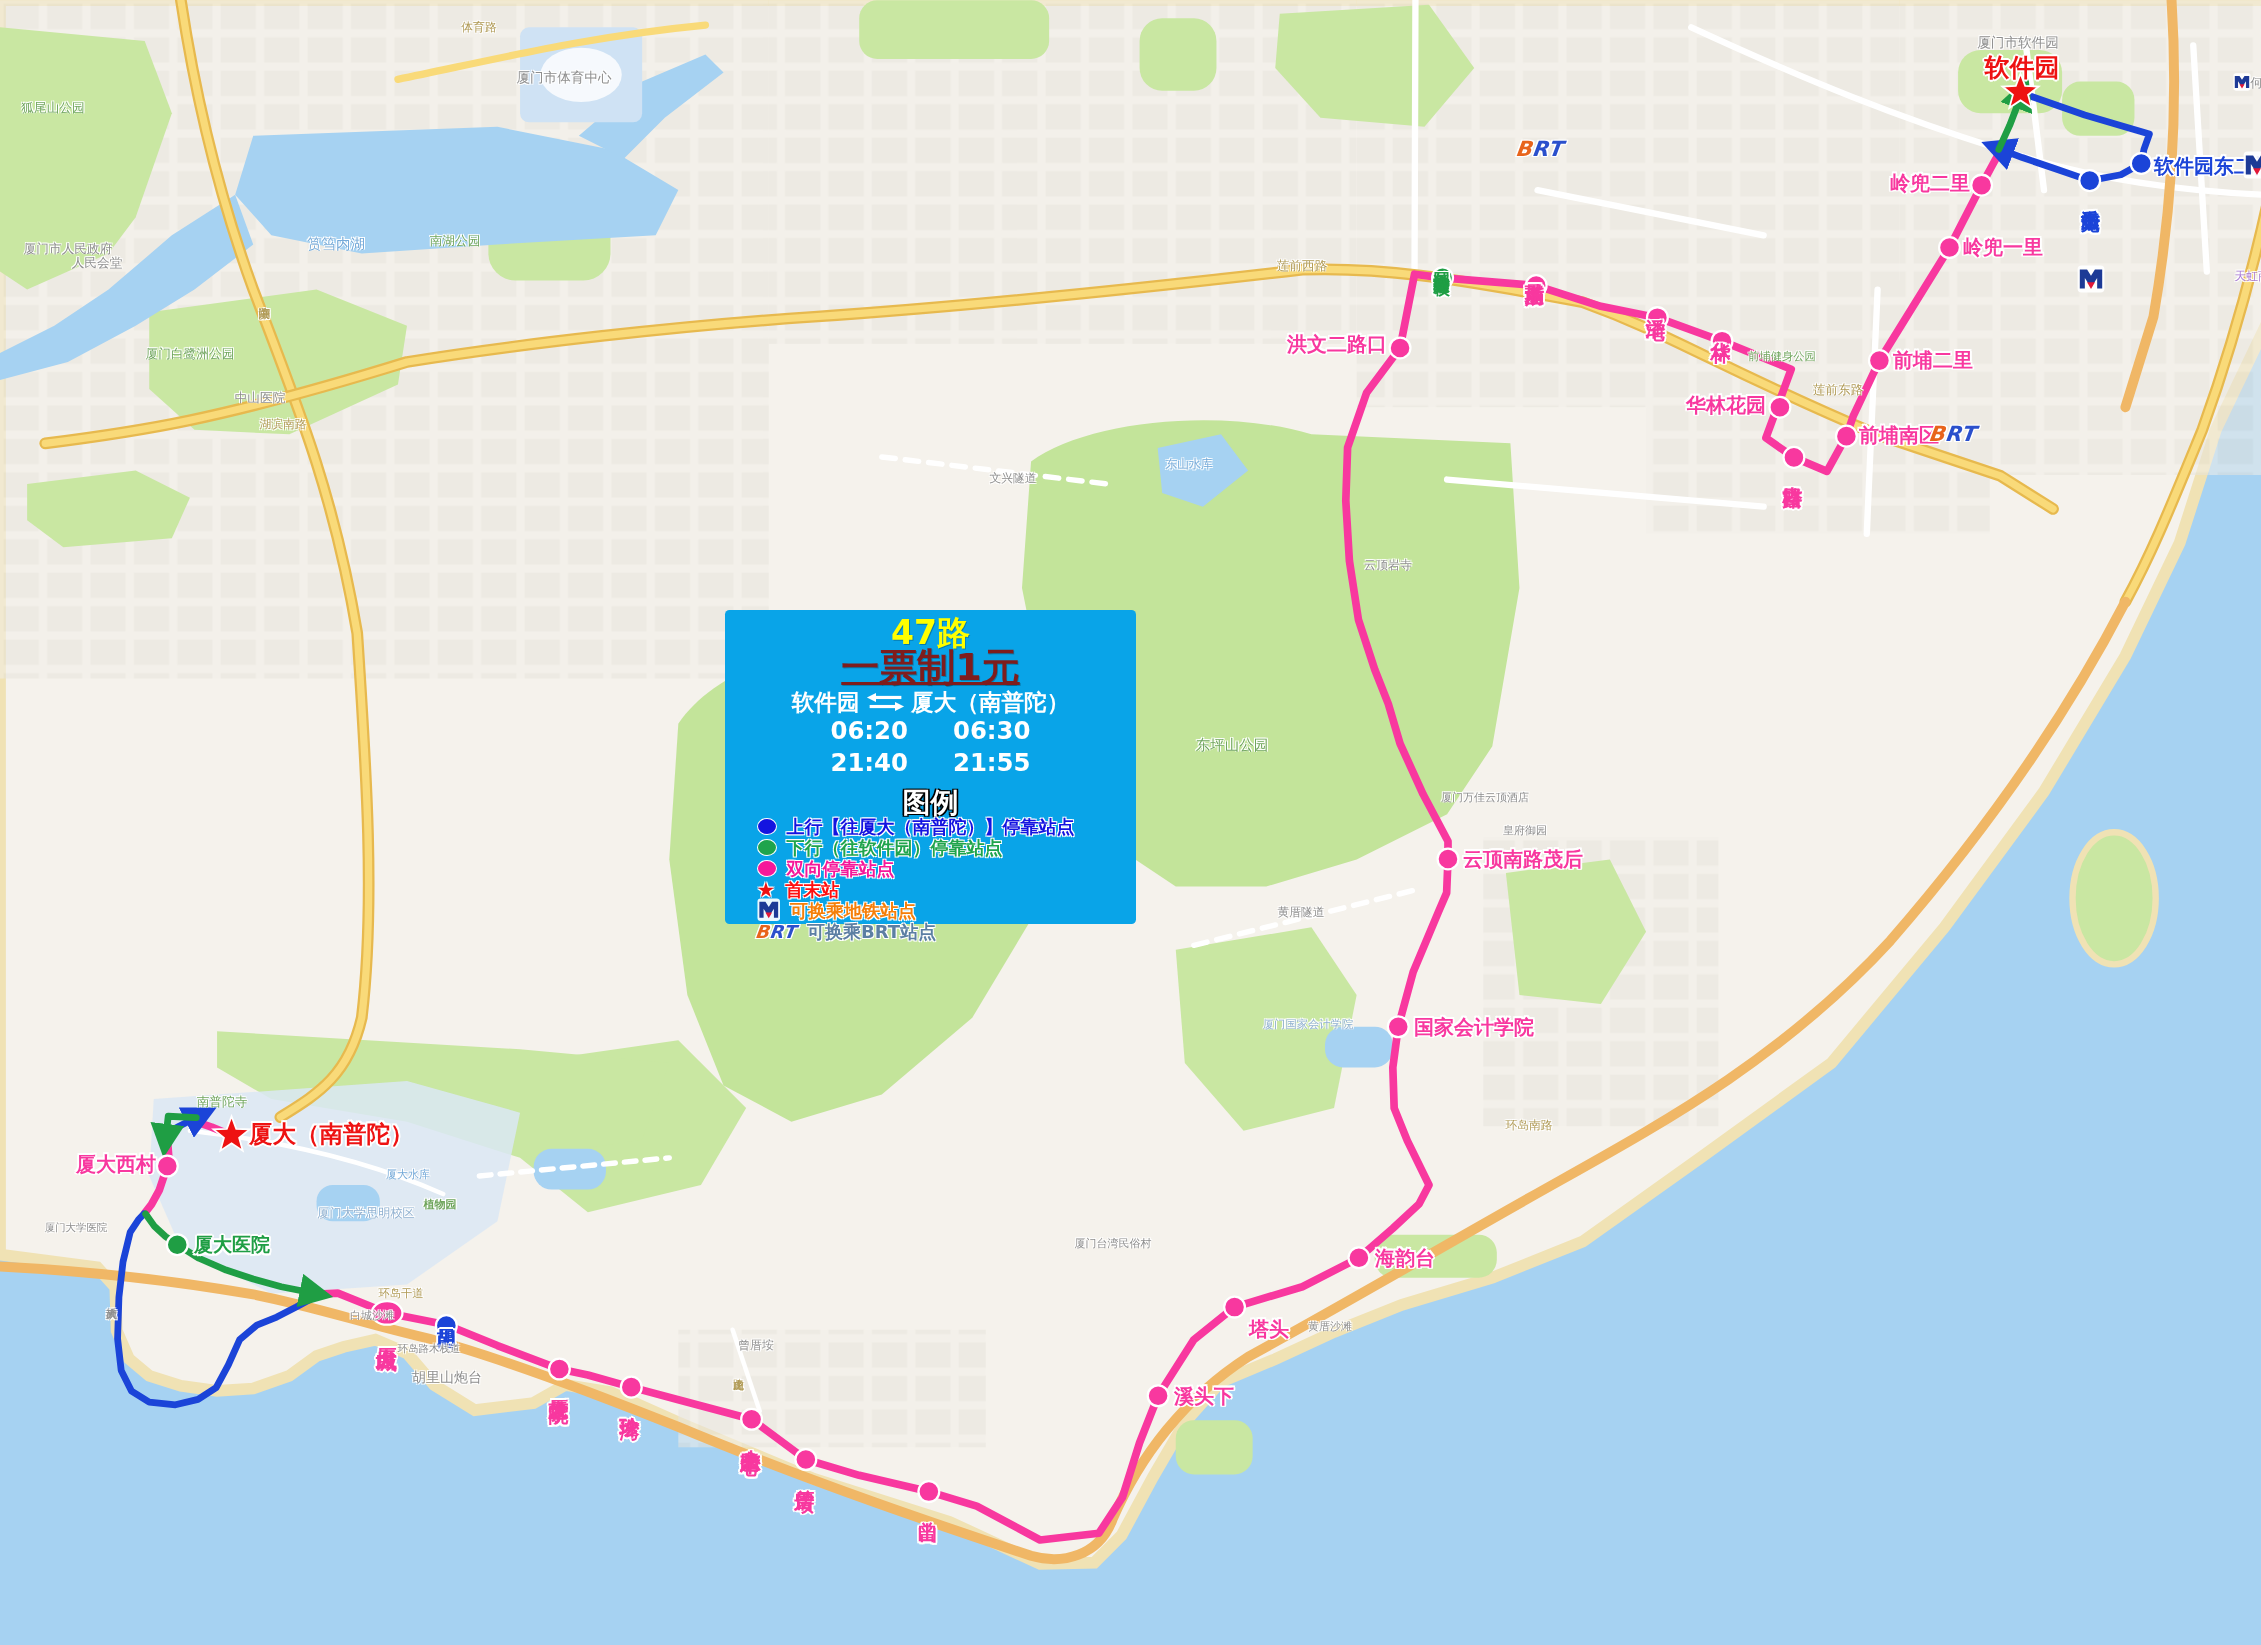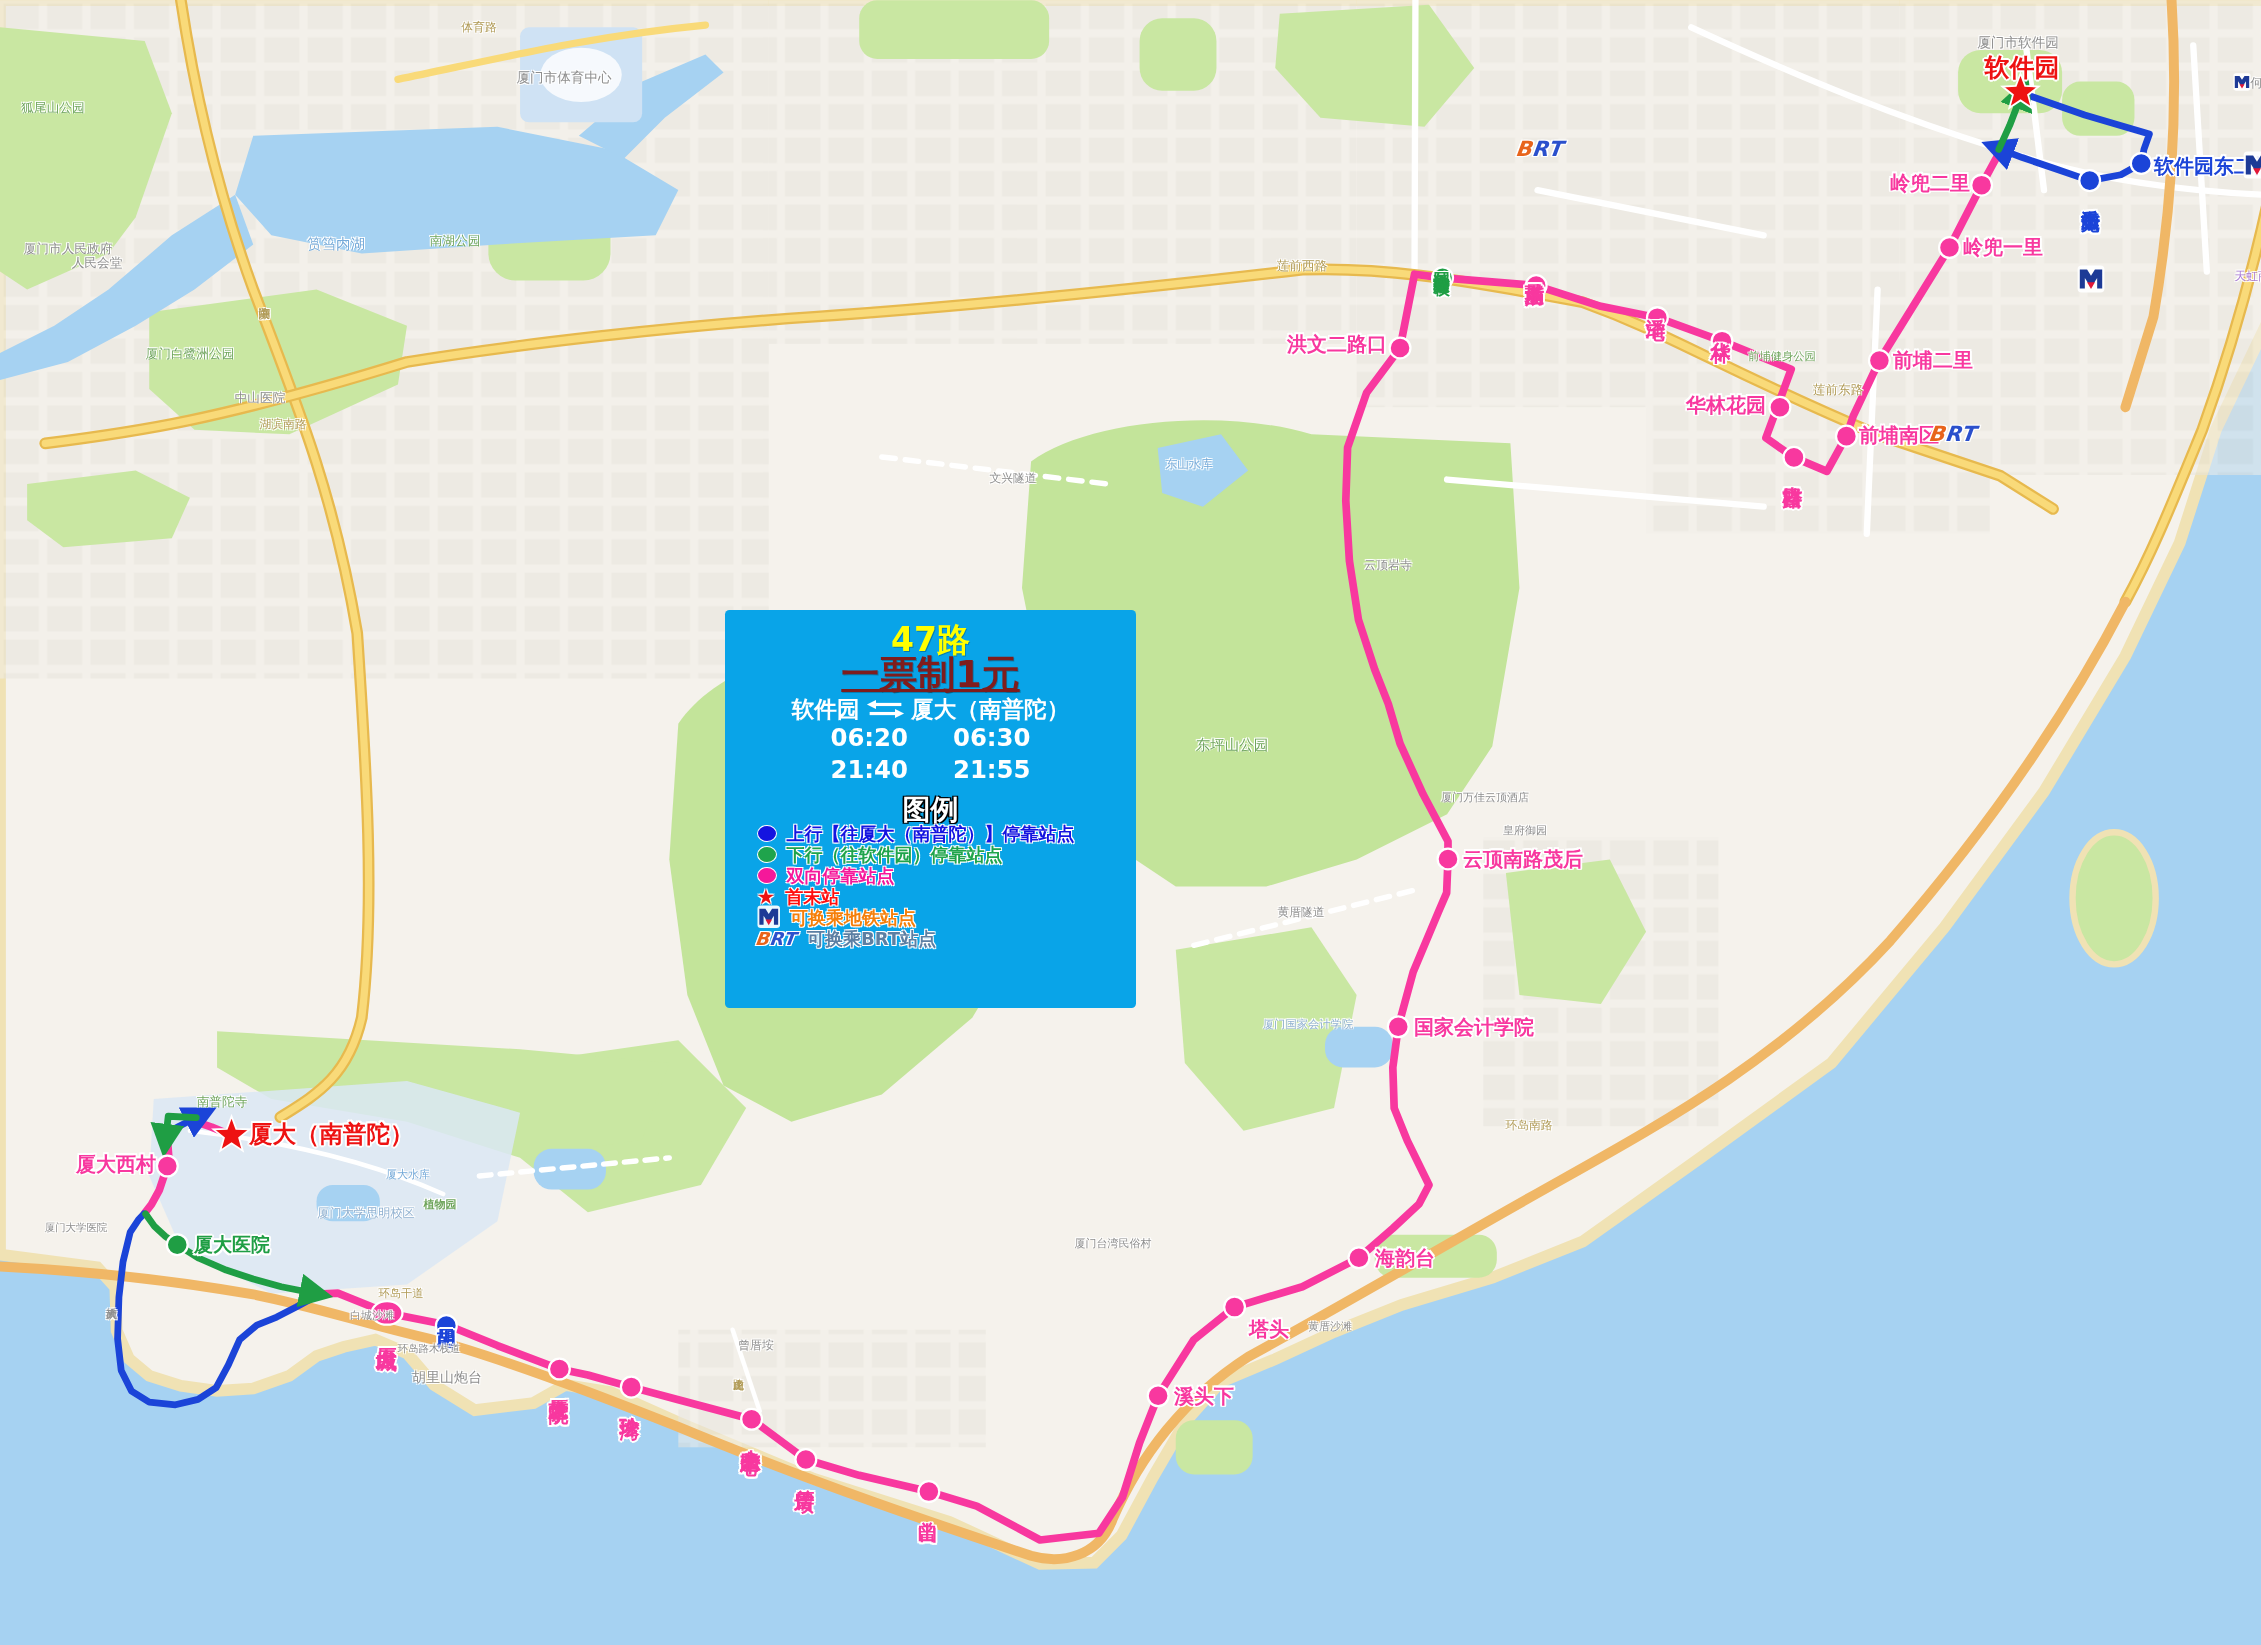--- a/index.html
+++ b/index.html
@@ -15,23 +15,23 @@
        text-shadow:-0.9px -0.9px 0 #fff,0.9px -0.9px 0 #fff,-0.9px 0.9px 0 #fff,0.9px 0.9px 0 #fff;}
   .maplbl.v{writing-mode:vertical-rl;text-orientation:upright;}
   .icon-wrap{position:absolute;transform:translate(-50%,-50%);}
   .brt-logo{display:inline-block;font-style:italic;font-weight:900;transform:skewX(-10deg);
             font-size:21px;letter-spacing:0.5px;
             text-shadow:-1.4px -1.4px 0 #fff,1.4px -1.4px 0 #fff,-1.4px 1.4px 0 #fff,1.4px 1.4px 0 #fff;}
   .brt-logo .b{font-style:italic;color:#e8641b;}
   .brt-logo .rt{font-style:italic;color:#2b50cc;}
 
   
-  .infobox{position:absolute;left:725px;top:610px;width:411px;height:398px;
+  .infobox{position:absolute;left:725px;top:610px;width:411px;height:314px;
            background:#09a4e8;border-radius:4.5px;color:#fff;text-align:center;
-           display:flex;flex-direction:column;align-items:center;padding-top:12px;box-sizing:border-box;}
+           display:flex;flex-direction:column;align-items:center;padding-top:5px;box-sizing:border-box;}
   .ib-title{font-size:33px;font-weight:700;color:#ffff00;line-height:35px;text-shadow:0.9px 0.9px 0 rgba(0,0,0,.25);}
   .ib-fare{font-size:38px;font-weight:700;color:#7f1d1d;line-height:35px;text-shadow:0.9px 0.9px 0 rgba(0,0,0,.25);text-decoration:underline;}
   .ib-endpoints{margin-top:4.5px;font-size:22.6px;font-weight:700;line-height:24.4px;display:flex;align-items:center;gap:6.3px;}
   .ib-times{margin-top:3.6px;display:grid;grid-template-columns:118px 118px;grid-column-gap:4.5px;grid-row-gap:6.3px;
             font-size:24.4px;font-weight:700;line-height:26px;}
   .ib-legend-title{margin-top:15px;font-size:28px;font-weight:700;line-height:23.5px;
             text-shadow:-1.4px -1.4px 0 #000,1.4px -1.4px 0 #000,-1.4px 1.4px 0 #000,1.4px 1.4px 0 #000;}
   .ib-legend{margin-top:2px;display:flex;flex-direction:column;align-items:flex-start;width:384px;}
   .lg-row{display:flex;align-items:center;height:21px;gap:10px;padding-left:18px;}
   .lg-dot{width:20px;height:17px;border-radius:50%;border:1.4px solid #fff;box-sizing:border-box;flex:0 0 auto;}

